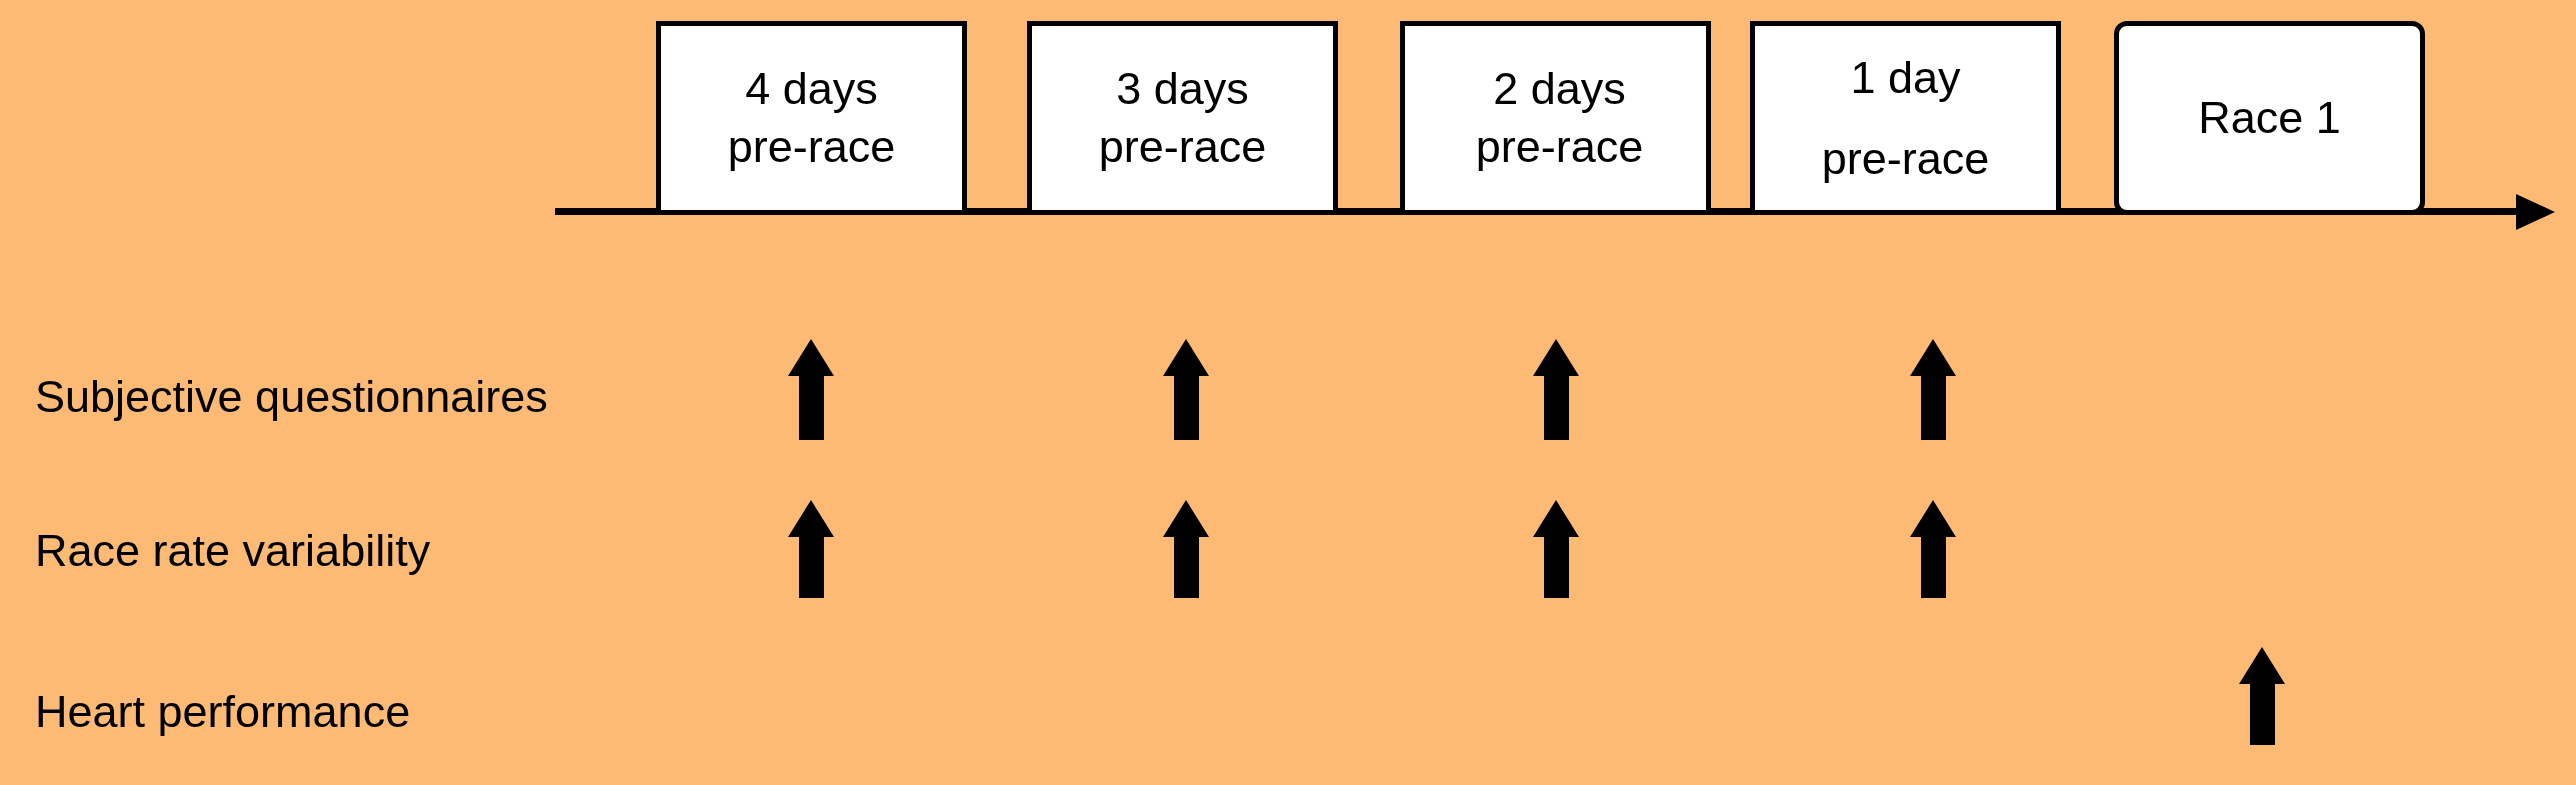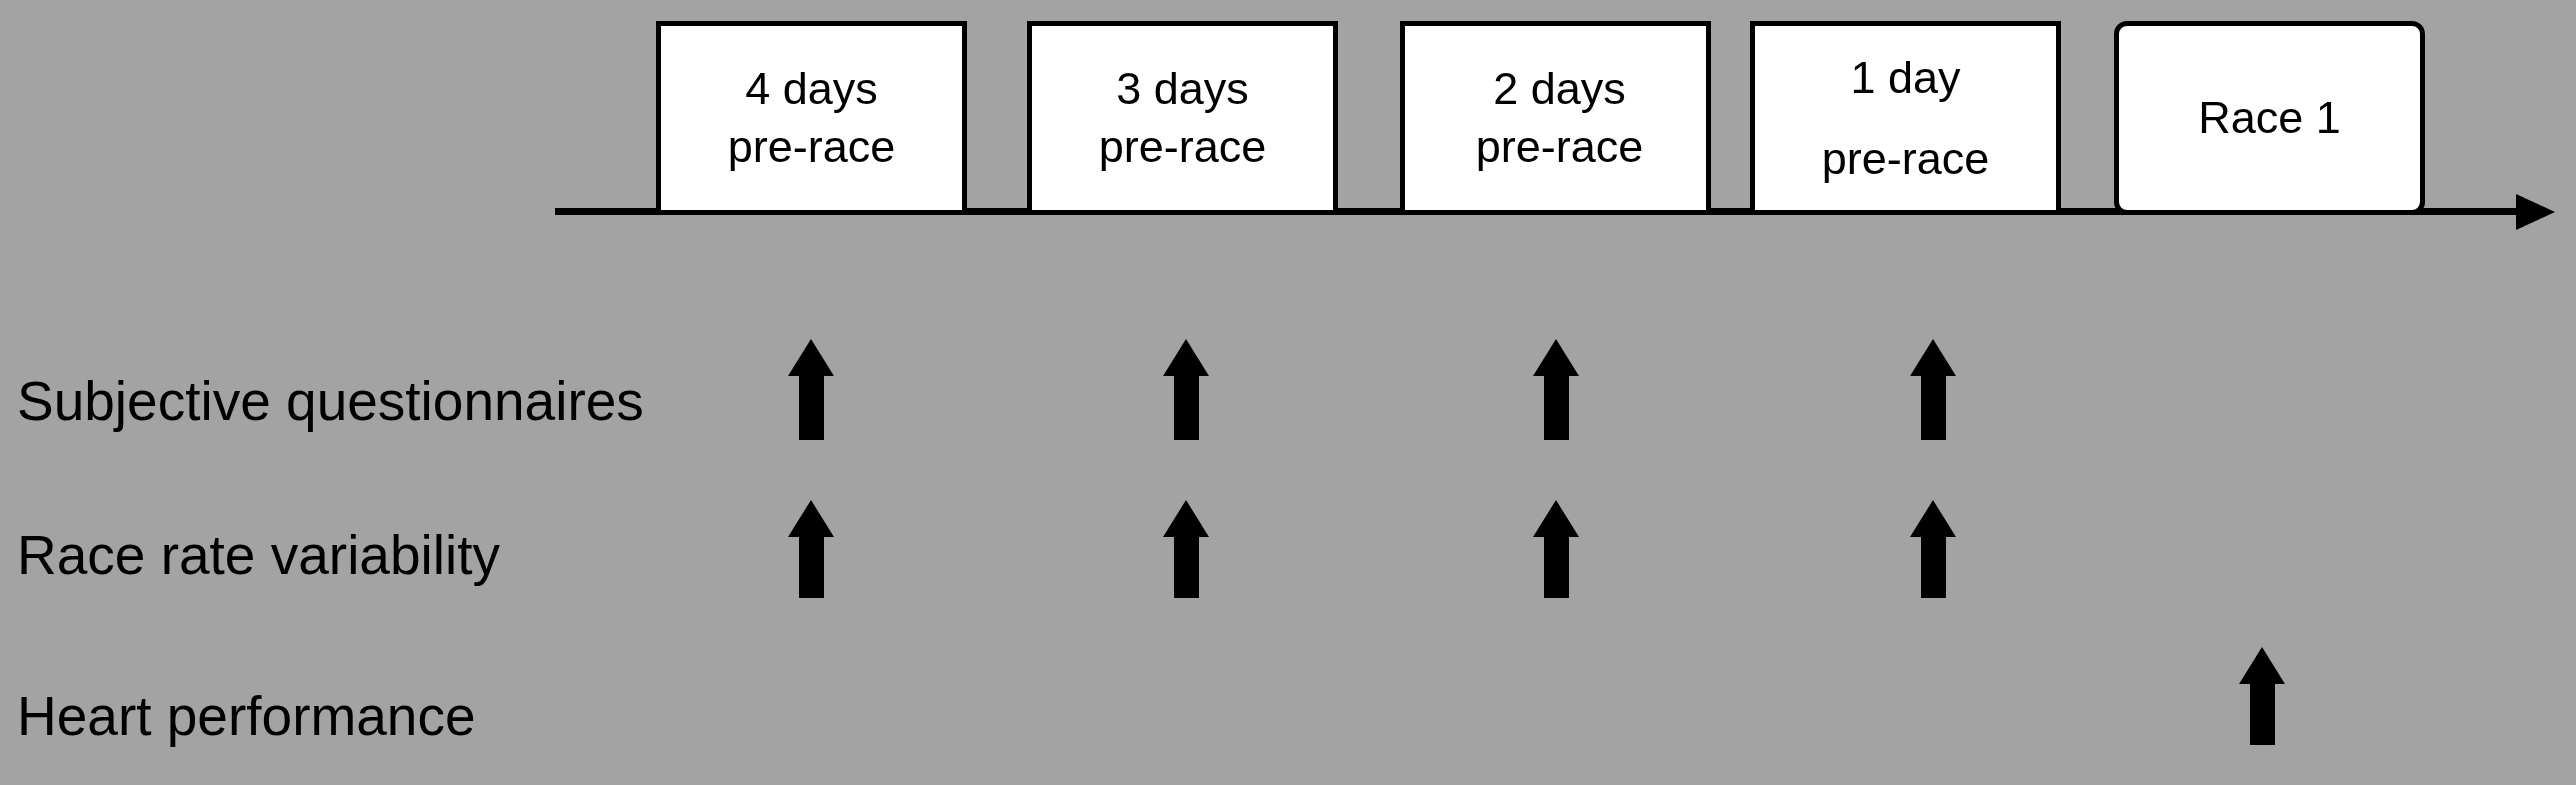--- a/index.html
+++ b/index.html
@@ -9,21 +9,21 @@
     background: #ffffff;
   }
   body {
     font-family: "Liberation Sans", sans-serif;
     color: #000000;
   }
   #canvas {
     position: relative;
     width: 2576px;
     height: 786px;
-    background: #a3a3a3;
+    background: #fdba74;
     overflow: hidden;
   }
 
   
   .axis-line {
     position: absolute;
     left: 555px;
     top: 208px;
     width: 1970px;
     height: 6.5px;
@@ -59,22 +59,22 @@
     display: block;
     font-size: 45px;
     letter-spacing: 0px;
     white-space: nowrap;
     text-align: center;
   }
 
   
   .row-label {
     position: absolute;
-    left: 17px;
-    font-size: 55px;
+    left: 35px;
+    font-size: 45px;
     white-space: nowrap;
     line-height: 1;
   }
 
   
   .m-arrow {
     position: absolute;
     width: 47px;
   }
   .m-arrow .head {

